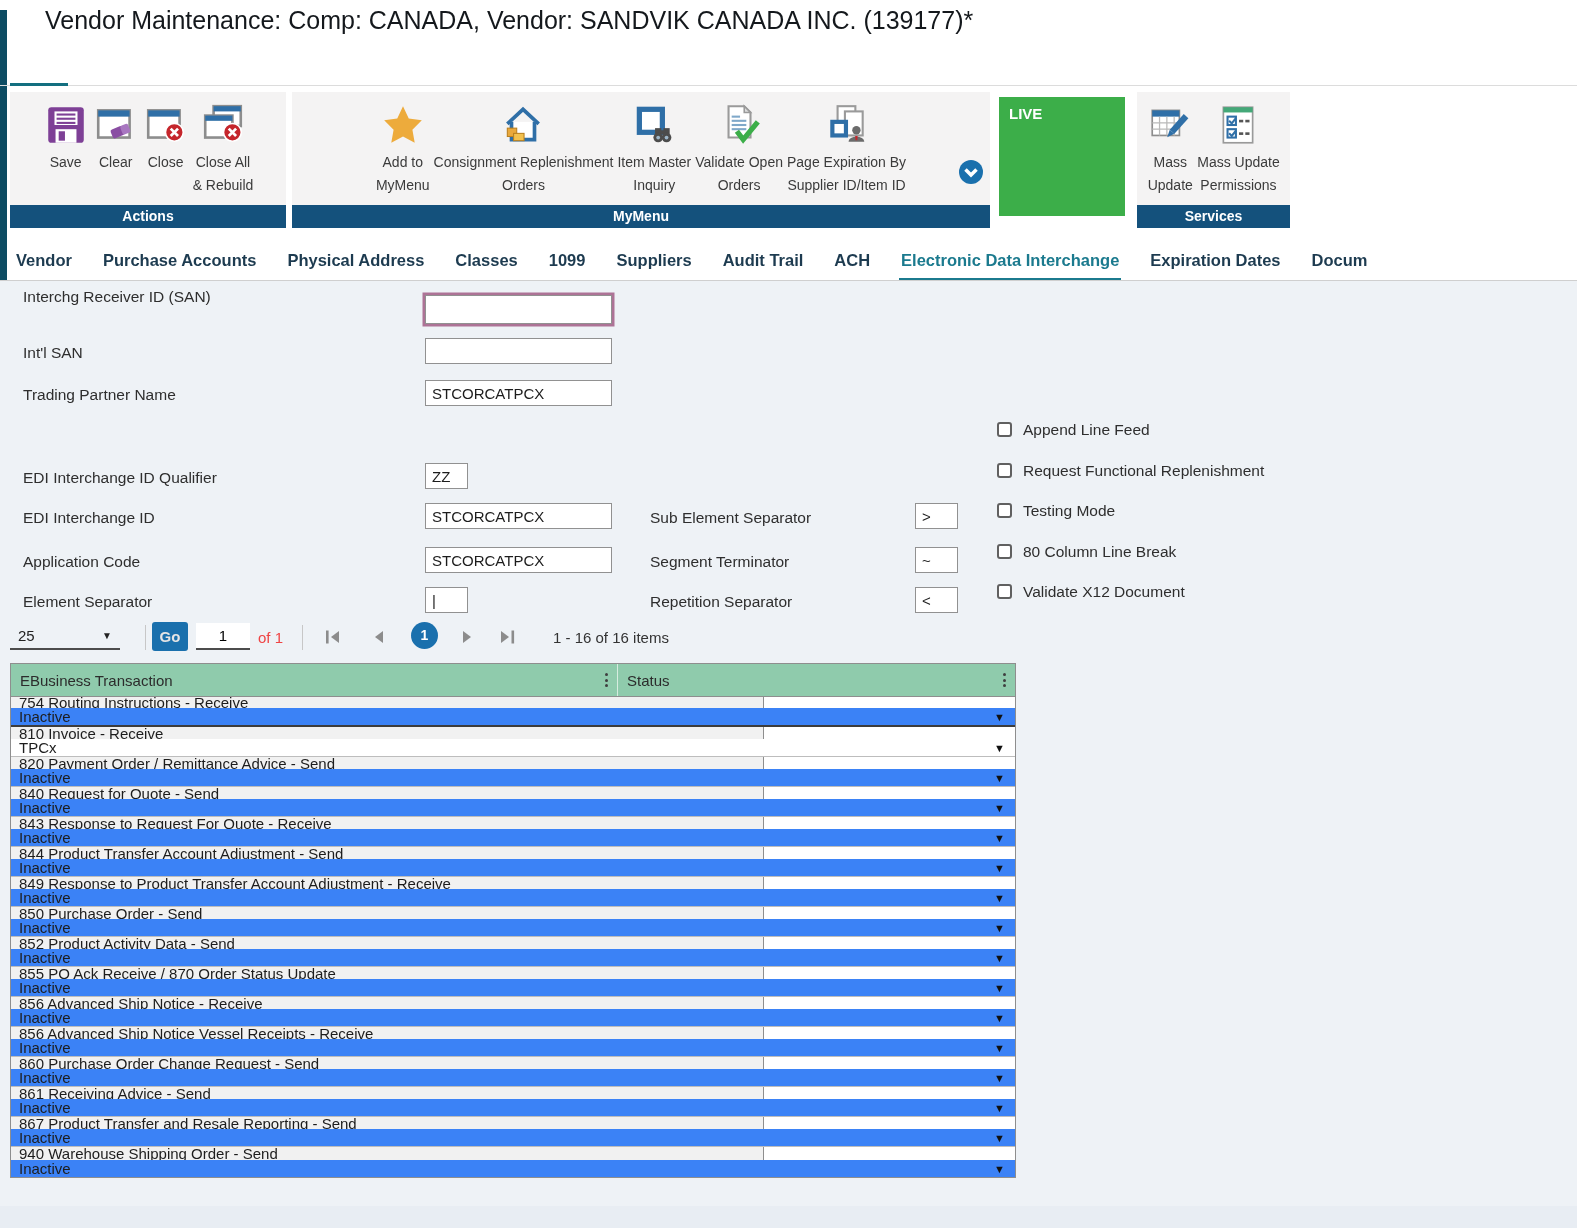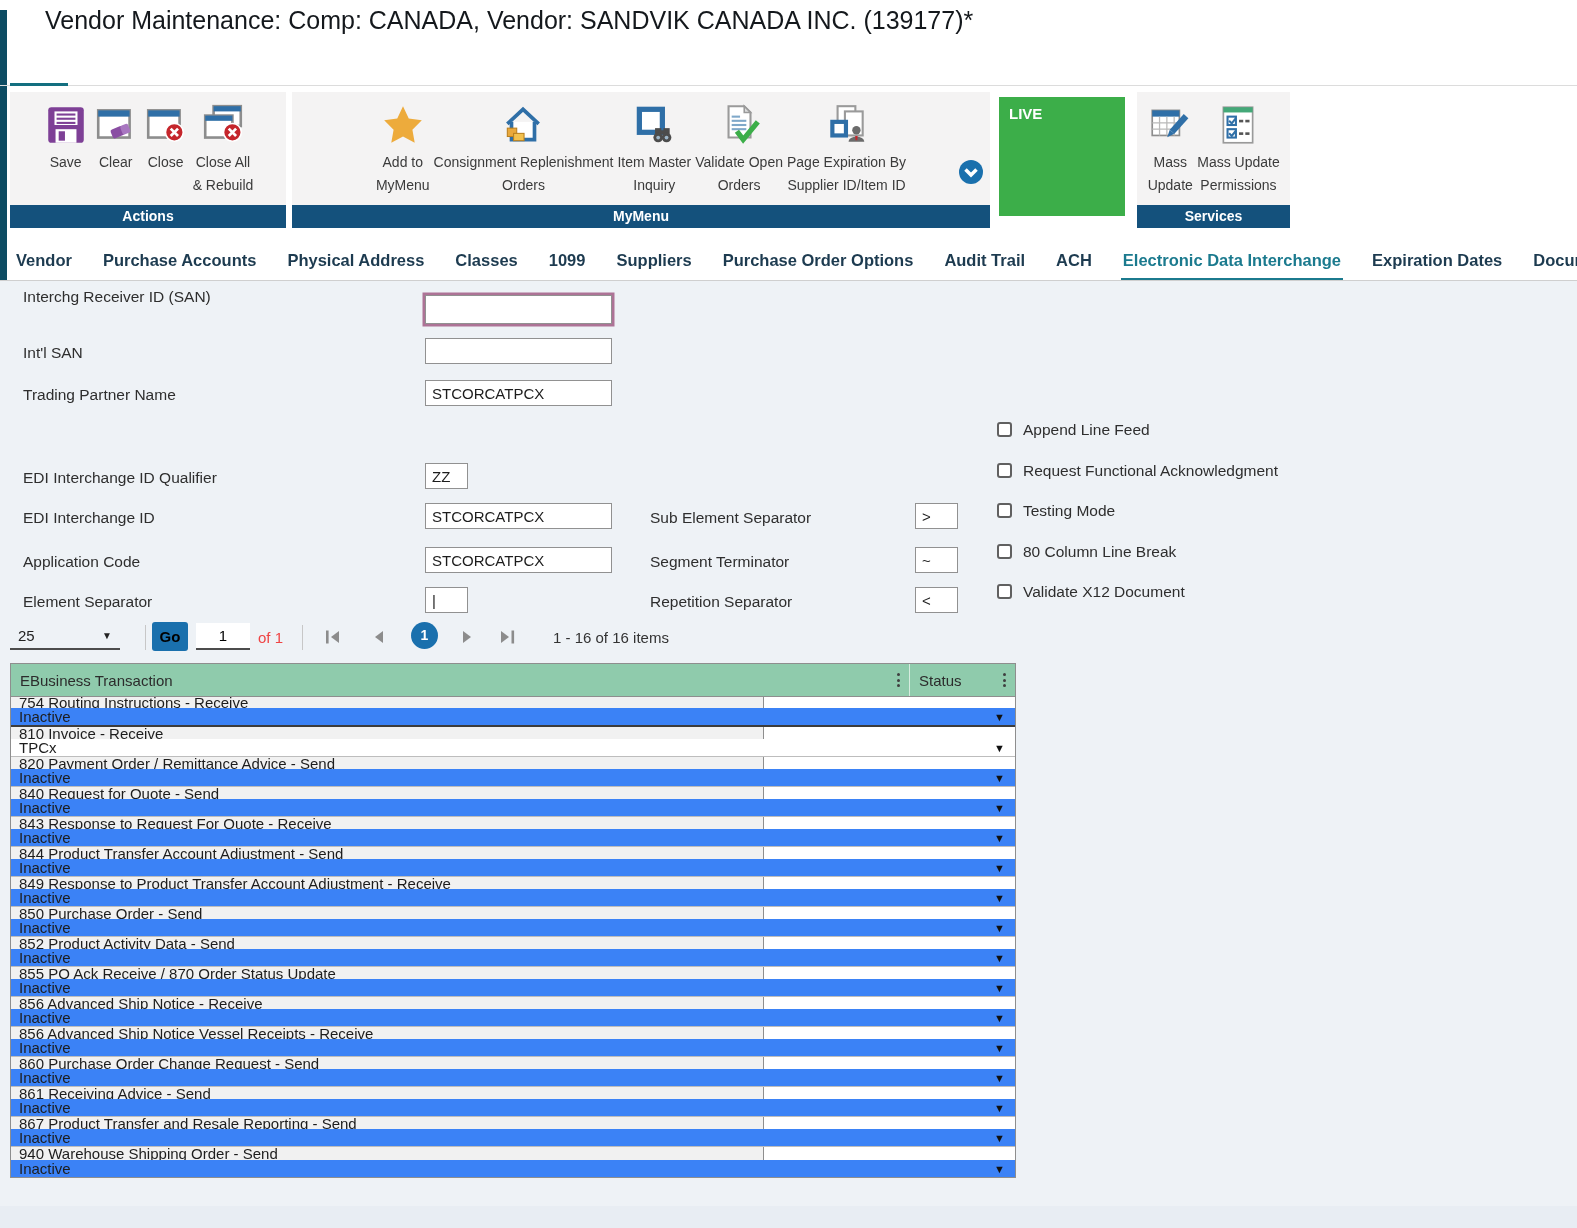--- a/index.html
+++ b/index.html
@@ -49,35 +49,35 @@
   .cbx{position:absolute;left:997px;width:15px;height:15px;border:2px solid #606060;border-radius:3px;background:#fff;box-sizing:border-box;cursor:pointer;}
   .cbx-label{position:absolute;left:1023px;font-size:15.5px;color:#2e2e2e;white-space:nowrap;}
   
   .pager{position:absolute;left:0;top:620px;width:100%;height:36px;}
   .page-size-select{position:absolute;left:10px;top:2px;width:110px;height:28px;border-bottom:2px solid #4c4c4c;
                     display:flex;justify-content:space-between;align-items:center;padding:0 8px;box-sizing:border-box;
                     font-size:15px;color:#222;cursor:pointer;}
   .sel-caret{font-size:10px;color:#222;}
   .pager-div{position:absolute;top:5px;width:1px;height:25px;background:#c7c7c7;}
   .d1{left:145px;} .d2{left:302px;}
-  .go-btn{position:absolute;left:152px;top:2px;width:36px;height:29px;background:#1a70ad;color:#000000;border:none;border-radius:3px;
+  .go-btn{position:absolute;left:152px;top:2px;width:36px;height:29px;background:#1a70ad;color:#e5e5e5;border:none;border-radius:3px;
           font:700 15px "Liberation Sans","DejaVu Sans",sans-serif;cursor:pointer;}
   .page-input{position:absolute;left:196px;top:3px;width:54px;height:27px;border:none;border-bottom:2px solid #4c4c4c;background:#fff;
               text-align:center;font:15px "Liberation Sans","DejaVu Sans",sans-serif;box-sizing:border-box;}
   .of-label{position:absolute;left:258px;top:9px;font-size:15px;color:#ef4444;}
   .nav-ic{position:absolute;top:9px;width:18px;height:16px;cursor:pointer;}
   .first{left:325px;} .prev{left:372px;} .next{left:460px;} .last{left:499px;}
   .page-circle{position:absolute;left:411px;top:2px;width:27px;height:27px;border-radius:50%;background:#1a70ad;color:#fff;
                font-size:14px;font-weight:700;text-align:center;line-height:27px;cursor:pointer;}
   .items-label{position:absolute;left:553px;top:9px;font-size:15px;color:#333;}
   
   .grid{position:absolute;left:10px;top:663px;width:1006px;border:1px solid #8e8e8e;box-sizing:border-box;background:#fff;}
   .ghead{display:flex;height:33px;background:#8fcbac;border-bottom:1px solid #8e8e8e;box-sizing:border-box;}
   .gh-cell{display:flex;align-items:center;font-size:15px;color:#2c2c2c;font-weight:500;padding-left:9px;box-sizing:border-box;}
-  .gh-cell.c1{width:899px;border-right:1px solid #d6ecdf;}
+  .gh-cell.c1{width:607px;border-right:1px solid #d6ecdf;}
   .gh-cell.c2{flex:1;}
   .kebab{margin-left:auto;margin-right:9px;display:flex;flex-direction:column;gap:2.5px;cursor:pointer;}
   .kebab i{width:3px;height:3px;border-radius:50%;background:#3f3f3f;display:block;}
   .trow{display:flex;height:30px;border-bottom:1px solid #bdbdbd;box-sizing:border-box;flex-direction:column;}
   .trow:last-child{border-bottom:none;}
   .trow.selected{border-bottom:2px solid #3c3c3c;}
   .tc1{width:753px;background:#f1f1f1;display:flex;align-items:center;padding-left:8px;font-size:15px;color:#1d1d1d;
        border-right:1px solid #8e8e8e;box-sizing:border-box;white-space:nowrap;overflow:hidden;}
   .tc2{flex:1;background:#3b82f6;display:flex;align-items:center;justify-content:space-between;
        padding:0 10px 0 8px;font-size:15px;color:#1d1d1d;cursor:pointer;box-sizing:border-box;}
@@ -275,21 +275,20 @@
     <span>LIVE</span>
   </div>
 
   <ul class="tabs" id="tabs">
       <li class="tab">Vendor</li>
       <li class="tab">Purchase Accounts</li>
       <li class="tab">Physical Address</li>
       <li class="tab">Classes</li>
       <li class="tab">1099</li>
       <li class="tab">Suppliers</li>
-      <li class="tab">Purchase Order Options</li>
       <li class="tab">Audit Trail</li>
       <li class="tab">ACH</li>
       <li class="tab active">Electronic Data Interchange</li>
       <li class="tab">Expiration Dates</li>
       <li class="tab">Docum</li>
     </ul>
   <div class="tabs-sep"></div>
   <div class="content-bg"></div>
   <div class="bottom-strip"></div>
 
@@ -310,21 +309,21 @@
       <input class="fld-input small" value="|" style="top: 587px;">
       <span class="fld-label sep-label" style="top: 509px;">Sub Element Separator</span>
       <input class="fld-input sep-input" value="&gt;" style="top: 503px;">
       <span class="fld-label sep-label" style="top: 553px;">Segment Terminator</span>
       <input class="fld-input sep-input" value="~" style="top: 547px;">
       <span class="fld-label sep-label" style="top: 593px;">Repetition Separator</span>
       <input class="fld-input sep-input" value="&lt;" style="top: 587px;">
       <span class="cbx" style="top: 422px;"></span>
       <span class="cbx-label" style="top: 421px;">Append Line Feed</span>
       <span class="cbx" style="top: 463px;"></span>
-      <span class="cbx-label" style="top: 462px;">Request Functional Acknowledgment</span>
+      <span class="cbx-label" style="top: 462px;">Request Functional Replenishment</span>
       <span class="cbx" style="top: 503px;"></span>
       <span class="cbx-label" style="top: 502px;">Testing Mode</span>
       <span class="cbx" style="top: 544px;"></span>
       <span class="cbx-label" style="top: 543px;">80 Column Line Break</span>
       <span class="cbx" style="top: 584px;"></span>
       <span class="cbx-label" style="top: 583px;">Validate X12 Document</span>
     </div>
 
   <div class="pager">
     <div class="page-size-select">

